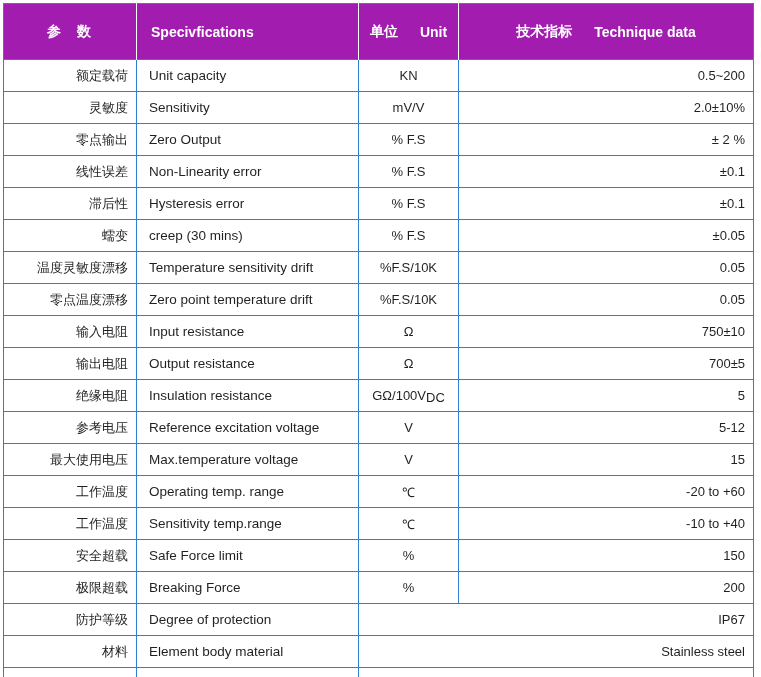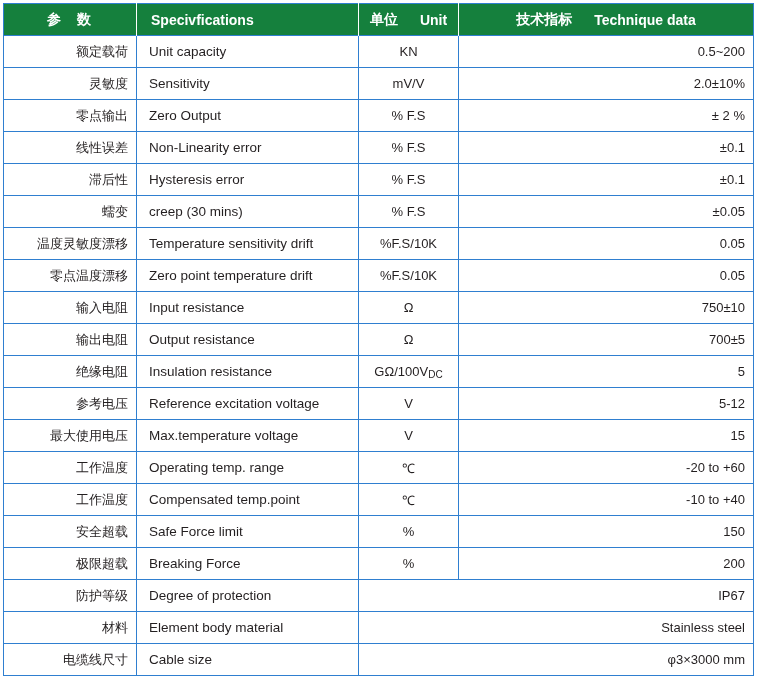--- a/index.html
+++ b/index.html
@@ -22,26 +22,26 @@
     table-layout: fixed;
     width: 750px;
     border: 1px solid #2f7fd0;
   }
   table.spec col.c1 { width: 133px; }
   table.spec col.c2 { width: 222px; }
   table.spec col.c3 { width: 100px; }
   table.spec col.c4 { width: 295px; }
 
   thead th {
-    background: #15803d;
+    background: #a21caf;
     color: #ffffff;
     font-size: 14px;
     font-weight: bold;
     height: 31px;
-    padding: 0 6px;
+    padding: 12px 6px;
     border-right: 1px solid #ffffff;
     vertical-align: middle;
     letter-spacing: 0.5px;
   }
   thead th:last-child { border-right: none; }
   thead th.h-param { letter-spacing: 6px; padding-left: 10px; }
   thead th.h-spec { text-align: left; padding-left: 14px; letter-spacing: 0; }
   thead th.h-unit { letter-spacing: 0; }
   thead th.h-tech { letter-spacing: 0; }
   .hdr-inner {
@@ -74,21 +74,21 @@
   }
   td.unit {
     text-align: center;
     font-size: 13px;
   }
   td.val {
     text-align: right;
     font-size: 13px;
   }
   .sub {
-    font-size: 10px;
+    font-size: 13px;
     vertical-align: baseline;
     position: relative;
     top: 2px;
     letter-spacing: 0;
   }
 </style>
 </head>
 <body>
 
 <div class="spec-wrap">
@@ -201,21 +201,21 @@
           <td class="val">15</td>
         </tr>
         <tr>
           <td class="cn">工作温度</td>
           <td class="en">Operating temp. range</td>
           <td class="unit">℃</td>
           <td class="val">-20 to +60</td>
         </tr>
         <tr>
           <td class="cn">工作温度</td>
-          <td class="en">Compensated temp.point</td>
+          <td class="en">Sensitivity temp.range</td>
           <td class="unit">℃</td>
           <td class="val">-10 to +40</td>
         </tr>
         <tr>
           <td class="cn">安全超载</td>
           <td class="en">Safe Force limit</td>
           <td class="unit">%</td>
           <td class="val">150</td>
         </tr>
         <tr>

